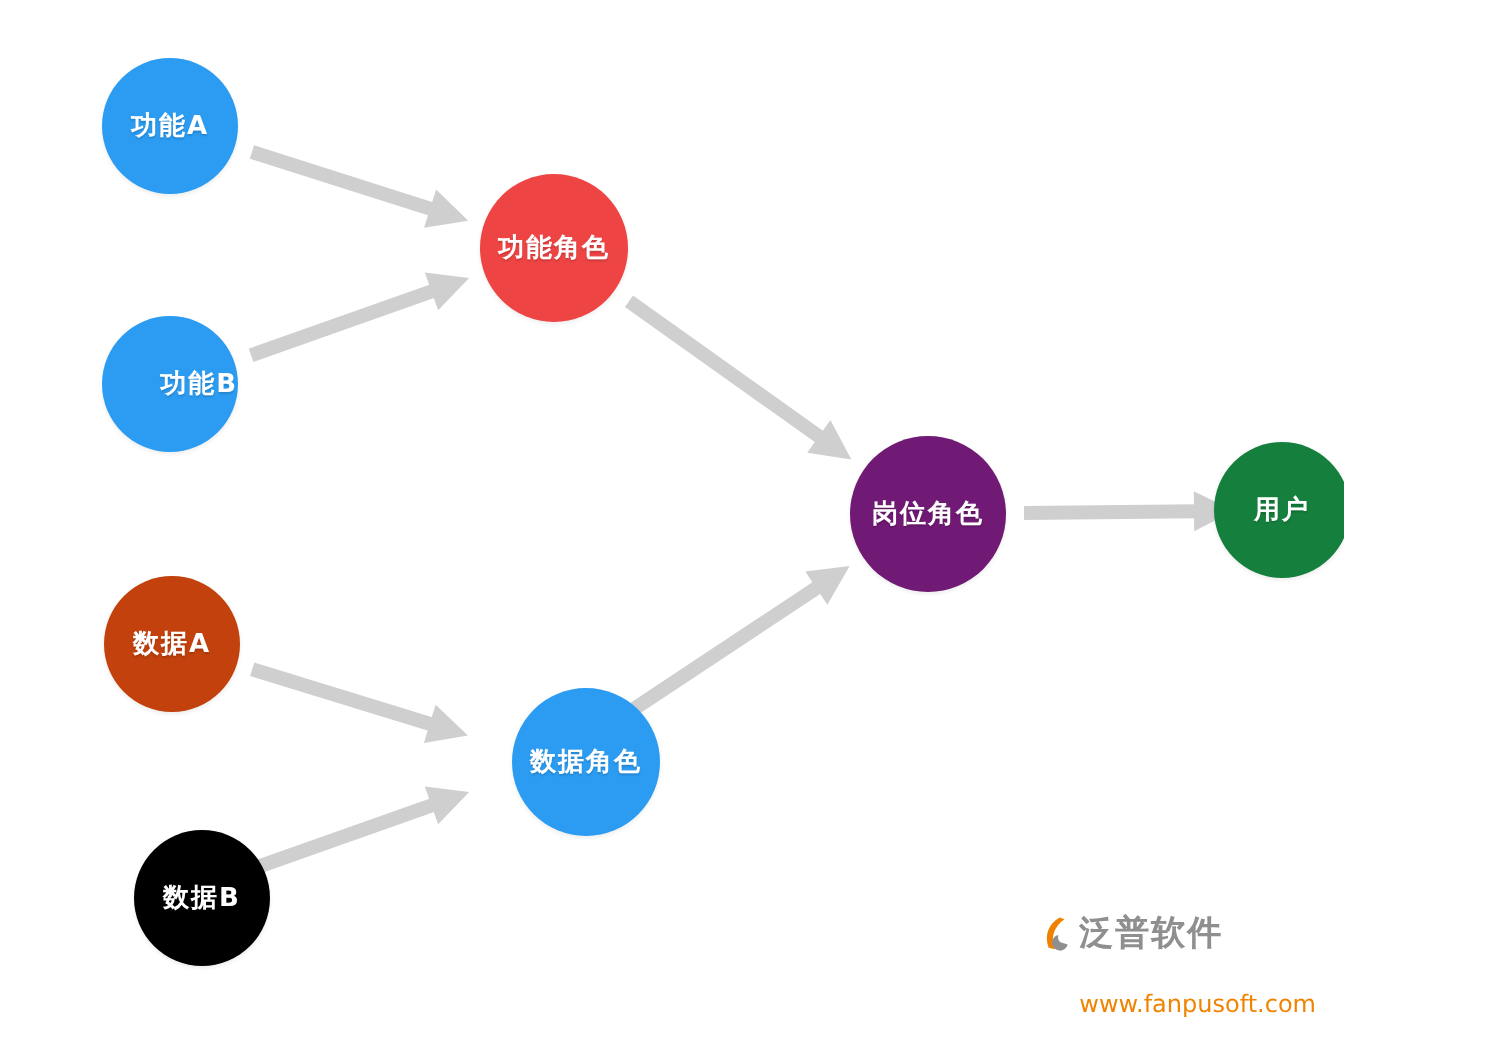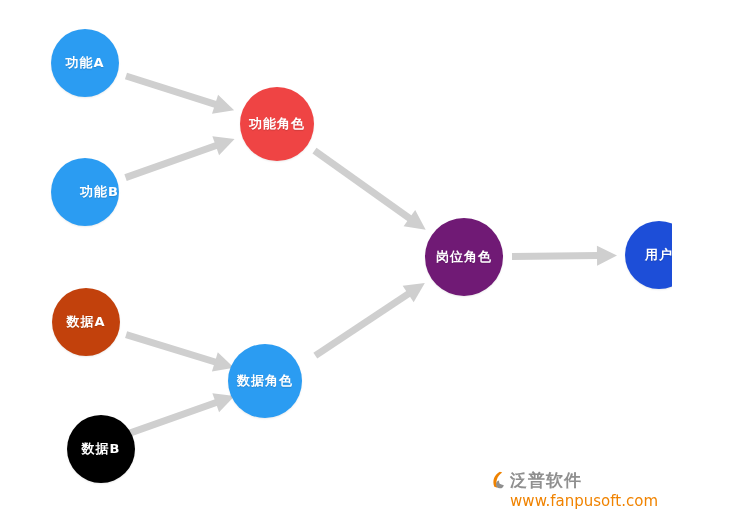--- a/index.html
+++ b/index.html
@@ -53,22 +53,22 @@
     gap: 3px;
   }
   #watermark .brand {
     color: #8f8f8f;
     font-weight: bold;
     font-size: 17px;
     letter-spacing: 1px;
   }
   #watermark .url {
     color: #f08300;
-    font-size: 15px;
-    margin-top: 3px;
+    font-size: 12px;
+    margin-top: 19px;
     padding-left: 22px;
   }
   .logo-icon {
     width: 19px;
     height: 19px;
     display: inline-block;
   }
 </style>
 </head>
 <body>
@@ -99,27 +99,27 @@
       </div>
       <div class="node" style="left: 52px; top: 288px; width: 68px; height: 68px; background: #c2410c;">
         <span>数据A</span>
       </div>
       <div class="node" style="left: 67px; top: 415px; width: 68px; height: 68px; background: #000000;">
         <span>数据B</span>
       </div>
       <div class="node" style="left: 240px; top: 87px; width: 74px; height: 74px; background: #ef4444;">
         <span>功能角色</span>
       </div>
-      <div class="node" style="left: 228px; top: 344px; width: 74px; height: 74px; background: rgb(43, 156, 242);">
+      <div class="node" style="left: 256px; top: 344px; width: 74px; height: 74px; background: rgb(43, 156, 242);">
         <span>数据角色</span>
       </div>
       <div class="node" style="left: 425px; top: 218px; width: 78px; height: 78px; background: #701a75;">
         <span>岗位角色</span>
       </div>
-      <div class="node" style="left: 625px; top: 221px; width: 68px; height: 68px; background: #1d4ed8;">
+      <div class="node" style="left: 607px; top: 221px; width: 68px; height: 68px; background: #15803d;">
         <span>用户</span>
       </div>
     </div>
 
   <div id="watermark">
     <div class="brand-row">
       <span class="logo-icon">
         <svg viewBox="0 0 24 24" width="19" height="19">
           <path d="M15 1 C8 5 5 12 8 20 L12 21 C9 14 11 7 18 2 Z" fill="#ef8200"></path>
           <path d="M14 12 a5 5 0 1 0 6 6 l-3 -1 a3 3 0 0 1 -3 -3 Z" fill="#8f8f8f"></path>

